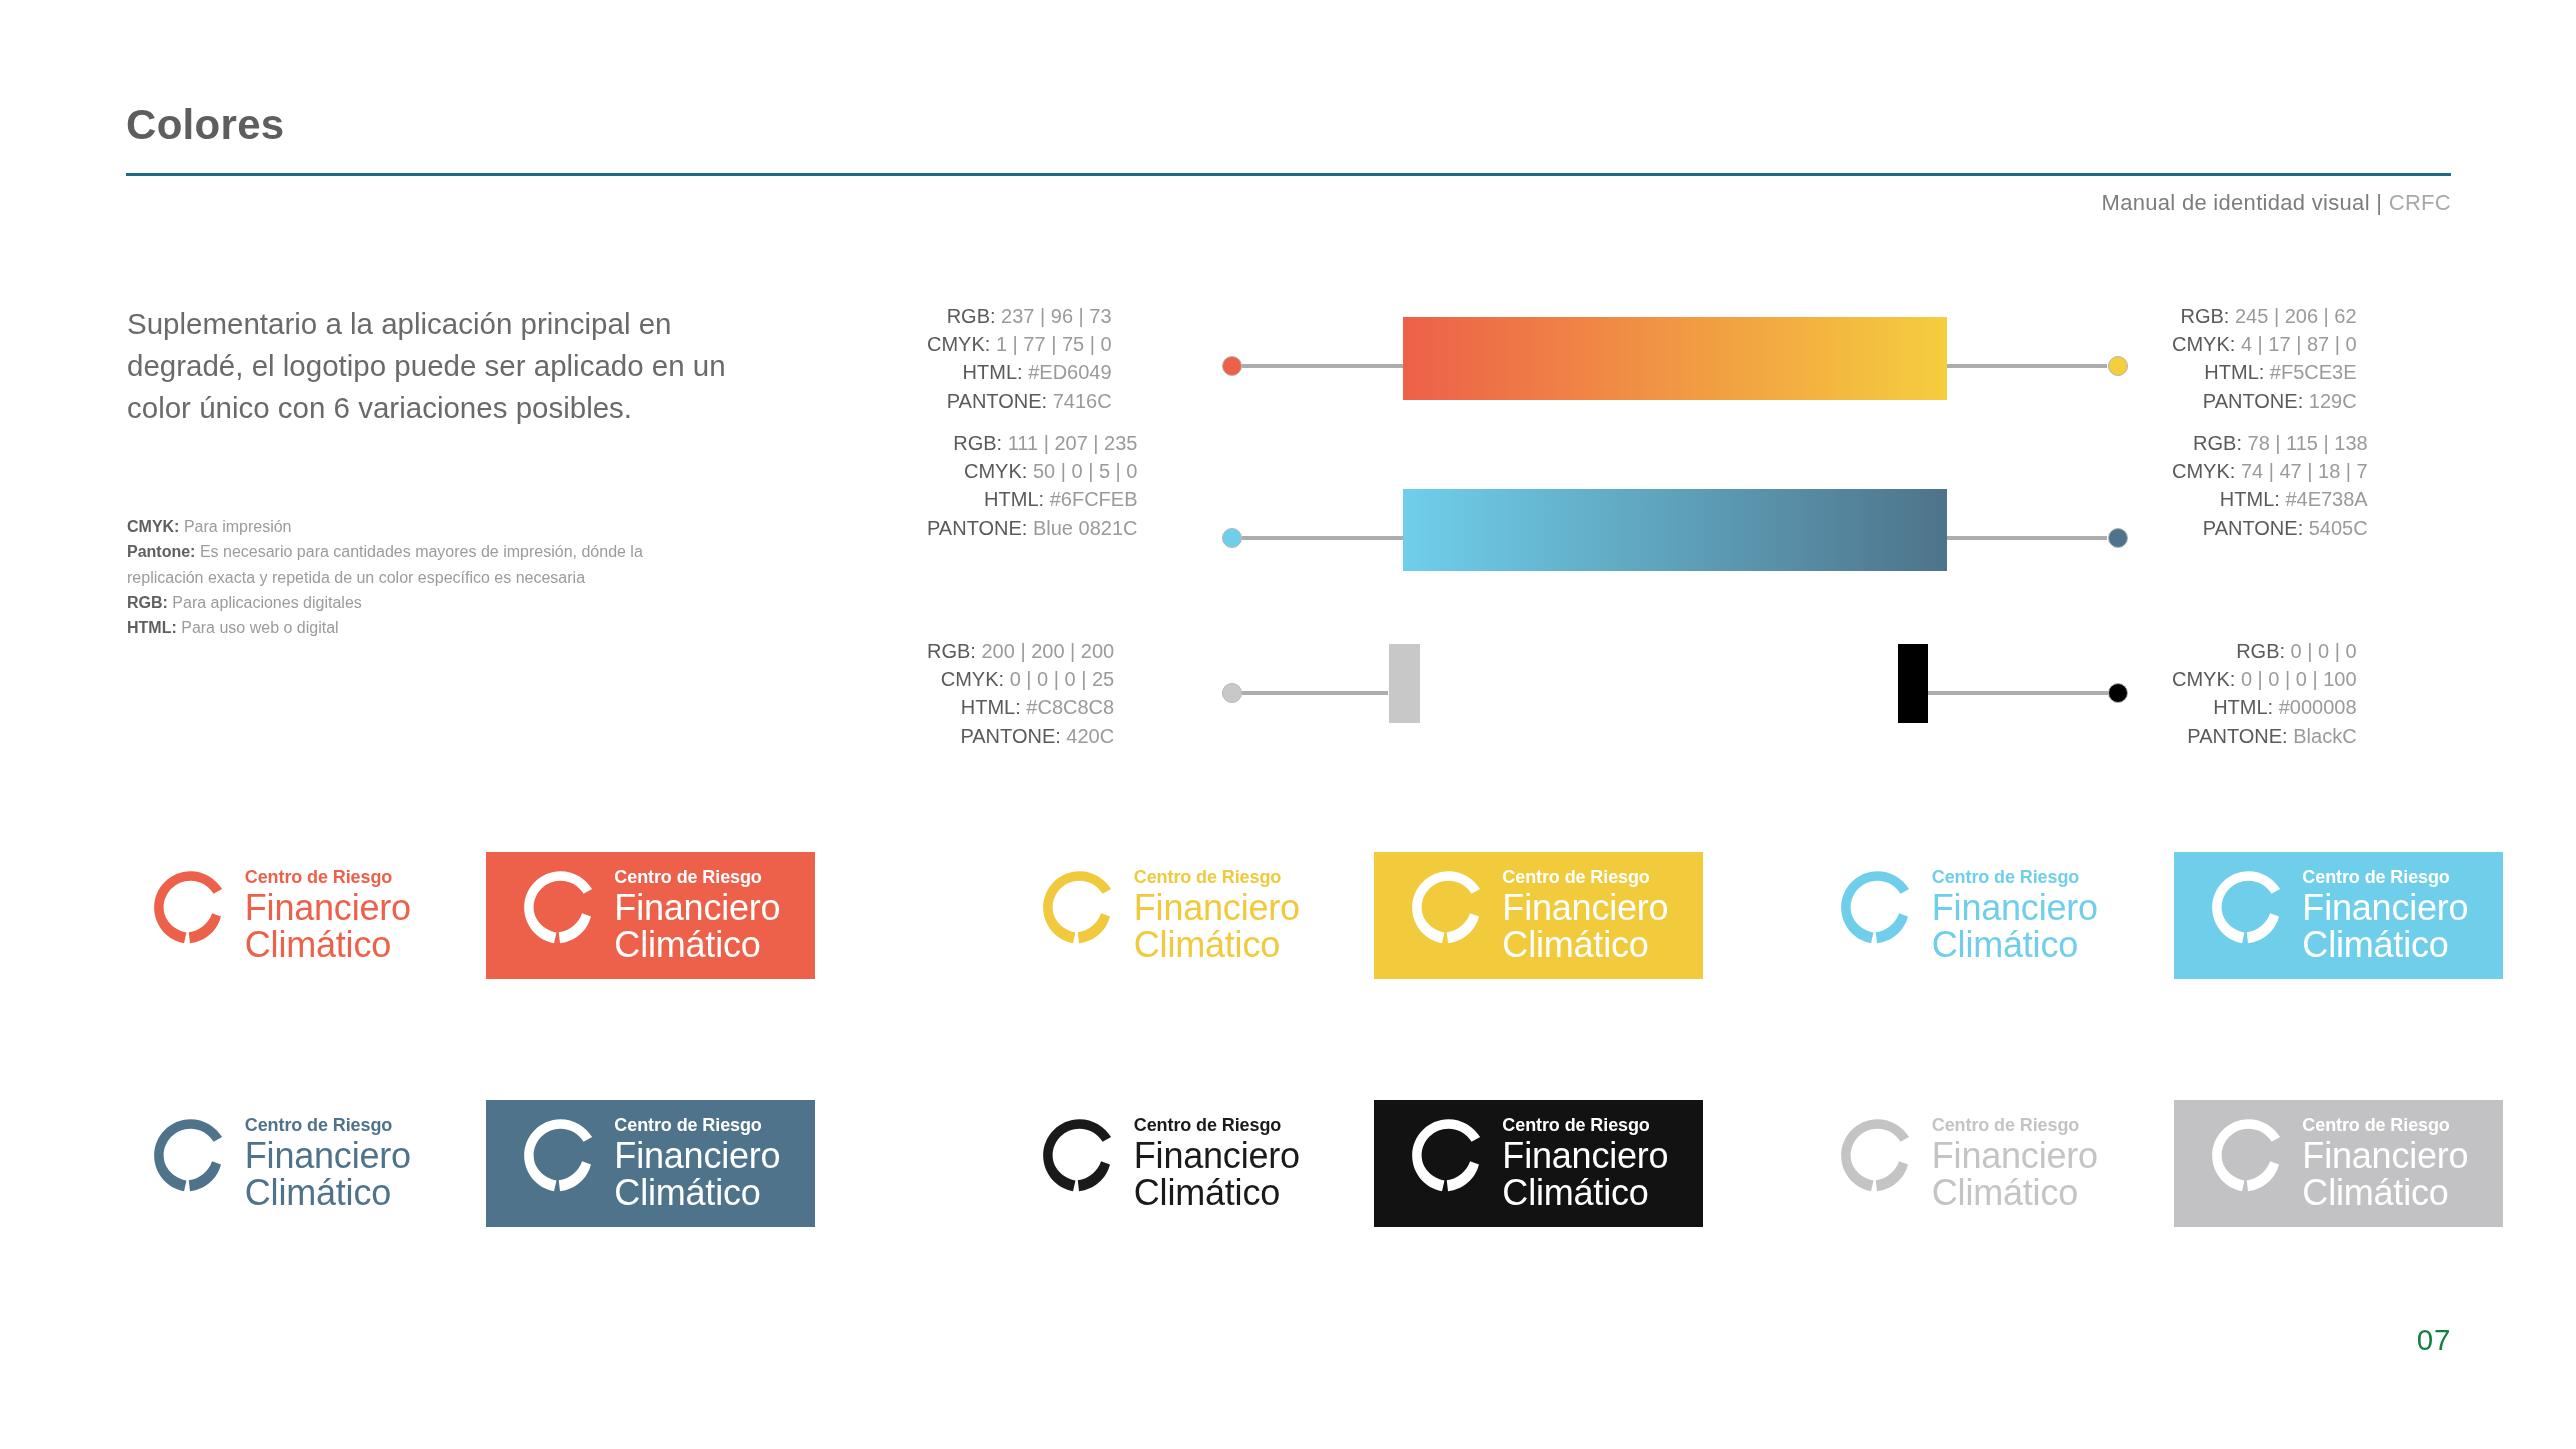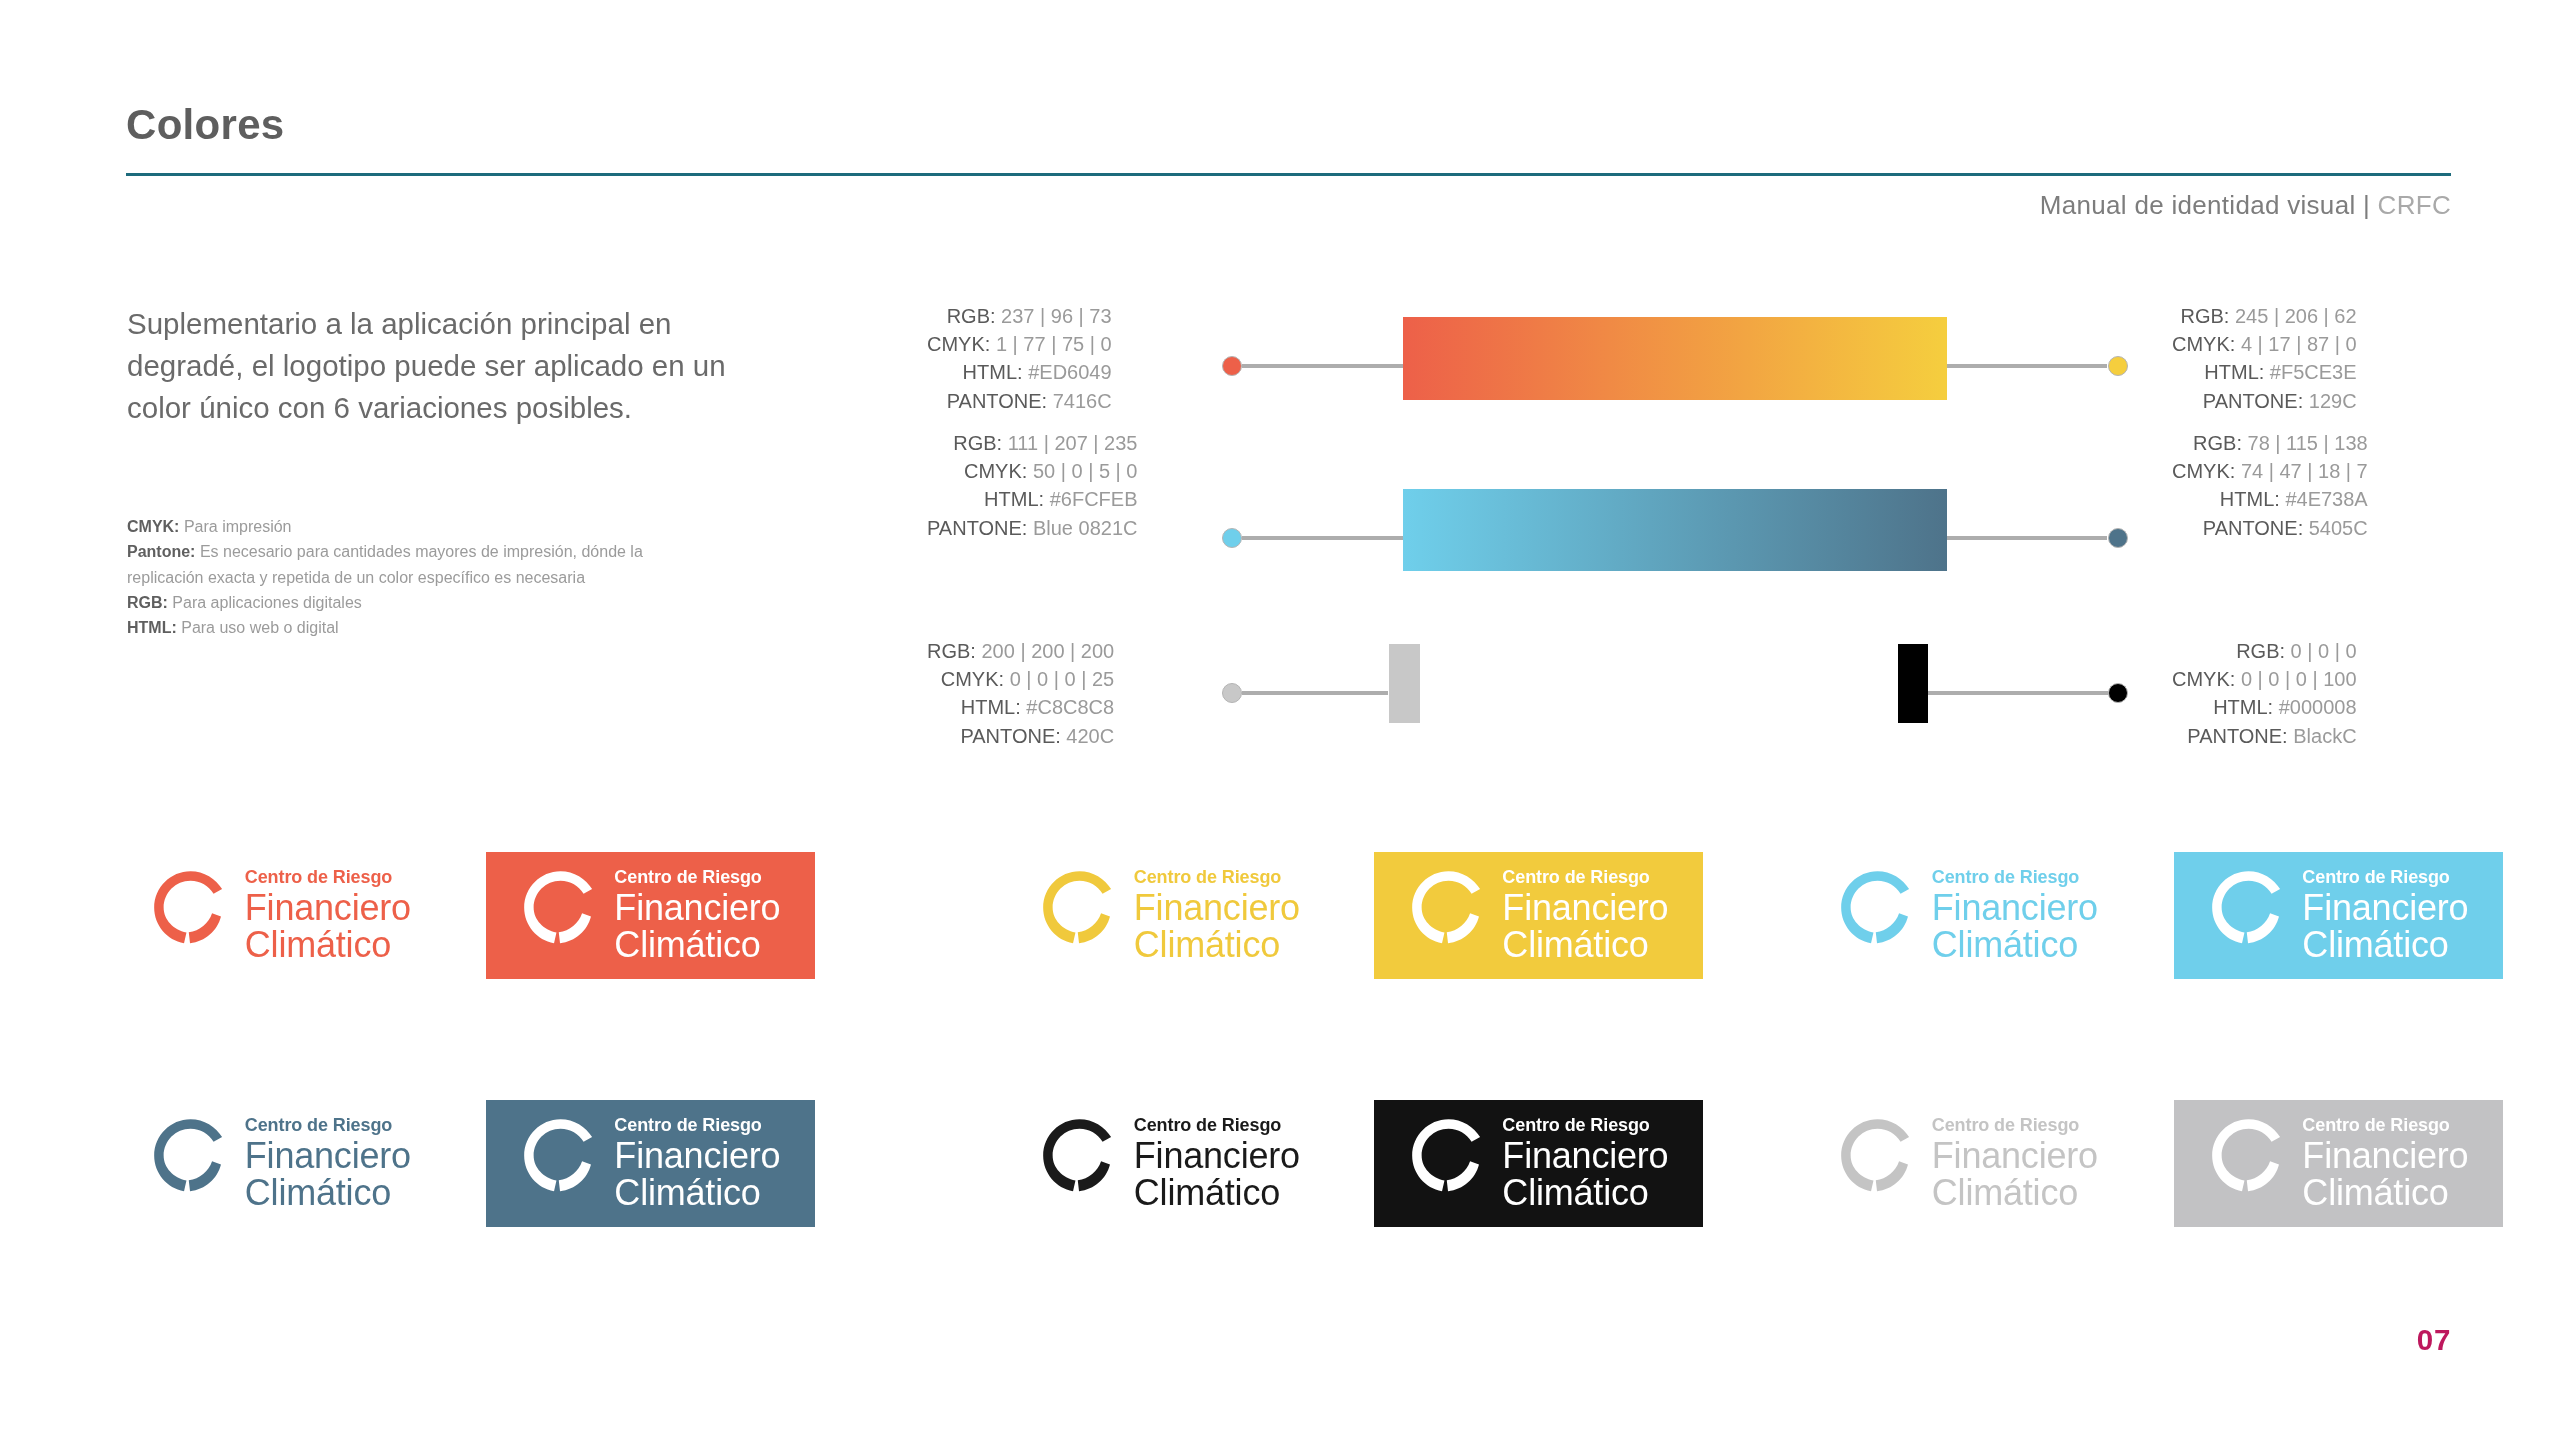--- a/index.html
+++ b/index.html
@@ -36,21 +36,21 @@
     top: 173px;
     width: 2325px;
     height: 2.7px;
     background: #1d6b7c;
   }
 
   .header-meta {
     position: absolute;
     right: 125px;
     top: 190px;
-    font-size: 26px;
+    font-size: 22px;
     color: #7d7d7d;
     letter-spacing: 0.3px;
     white-space: nowrap;
   }
   .header-meta .dim { color: #a9a9a9; }
 
   
   .intro {
     position: absolute;
     left: 127px;
@@ -145,22 +145,22 @@
     letter-spacing: -0.2px;
   }
   .wm-mid { margin-bottom: 1.3px; }
 
   
   .page-number {
     position: absolute;
     right: 125px;
     top: 1323px;
     font-size: 29.5px;
-    color: #be185d;
-    font-weight: 700;
+    color: #15803d;
+    font-weight: 400;
     letter-spacing: 0.7px;
   }
 </style>
 </head>
 <body>
 
 <div class="page">
 
   <div class="page-title">Colores</div>
   <div class="title-rule"></div>

